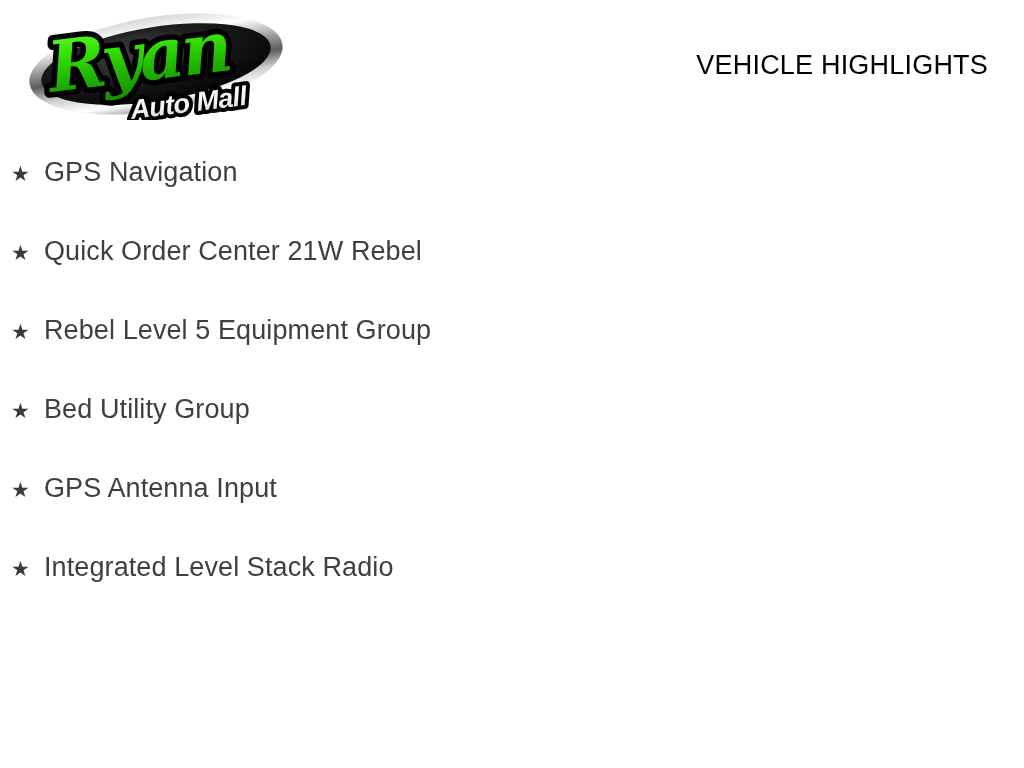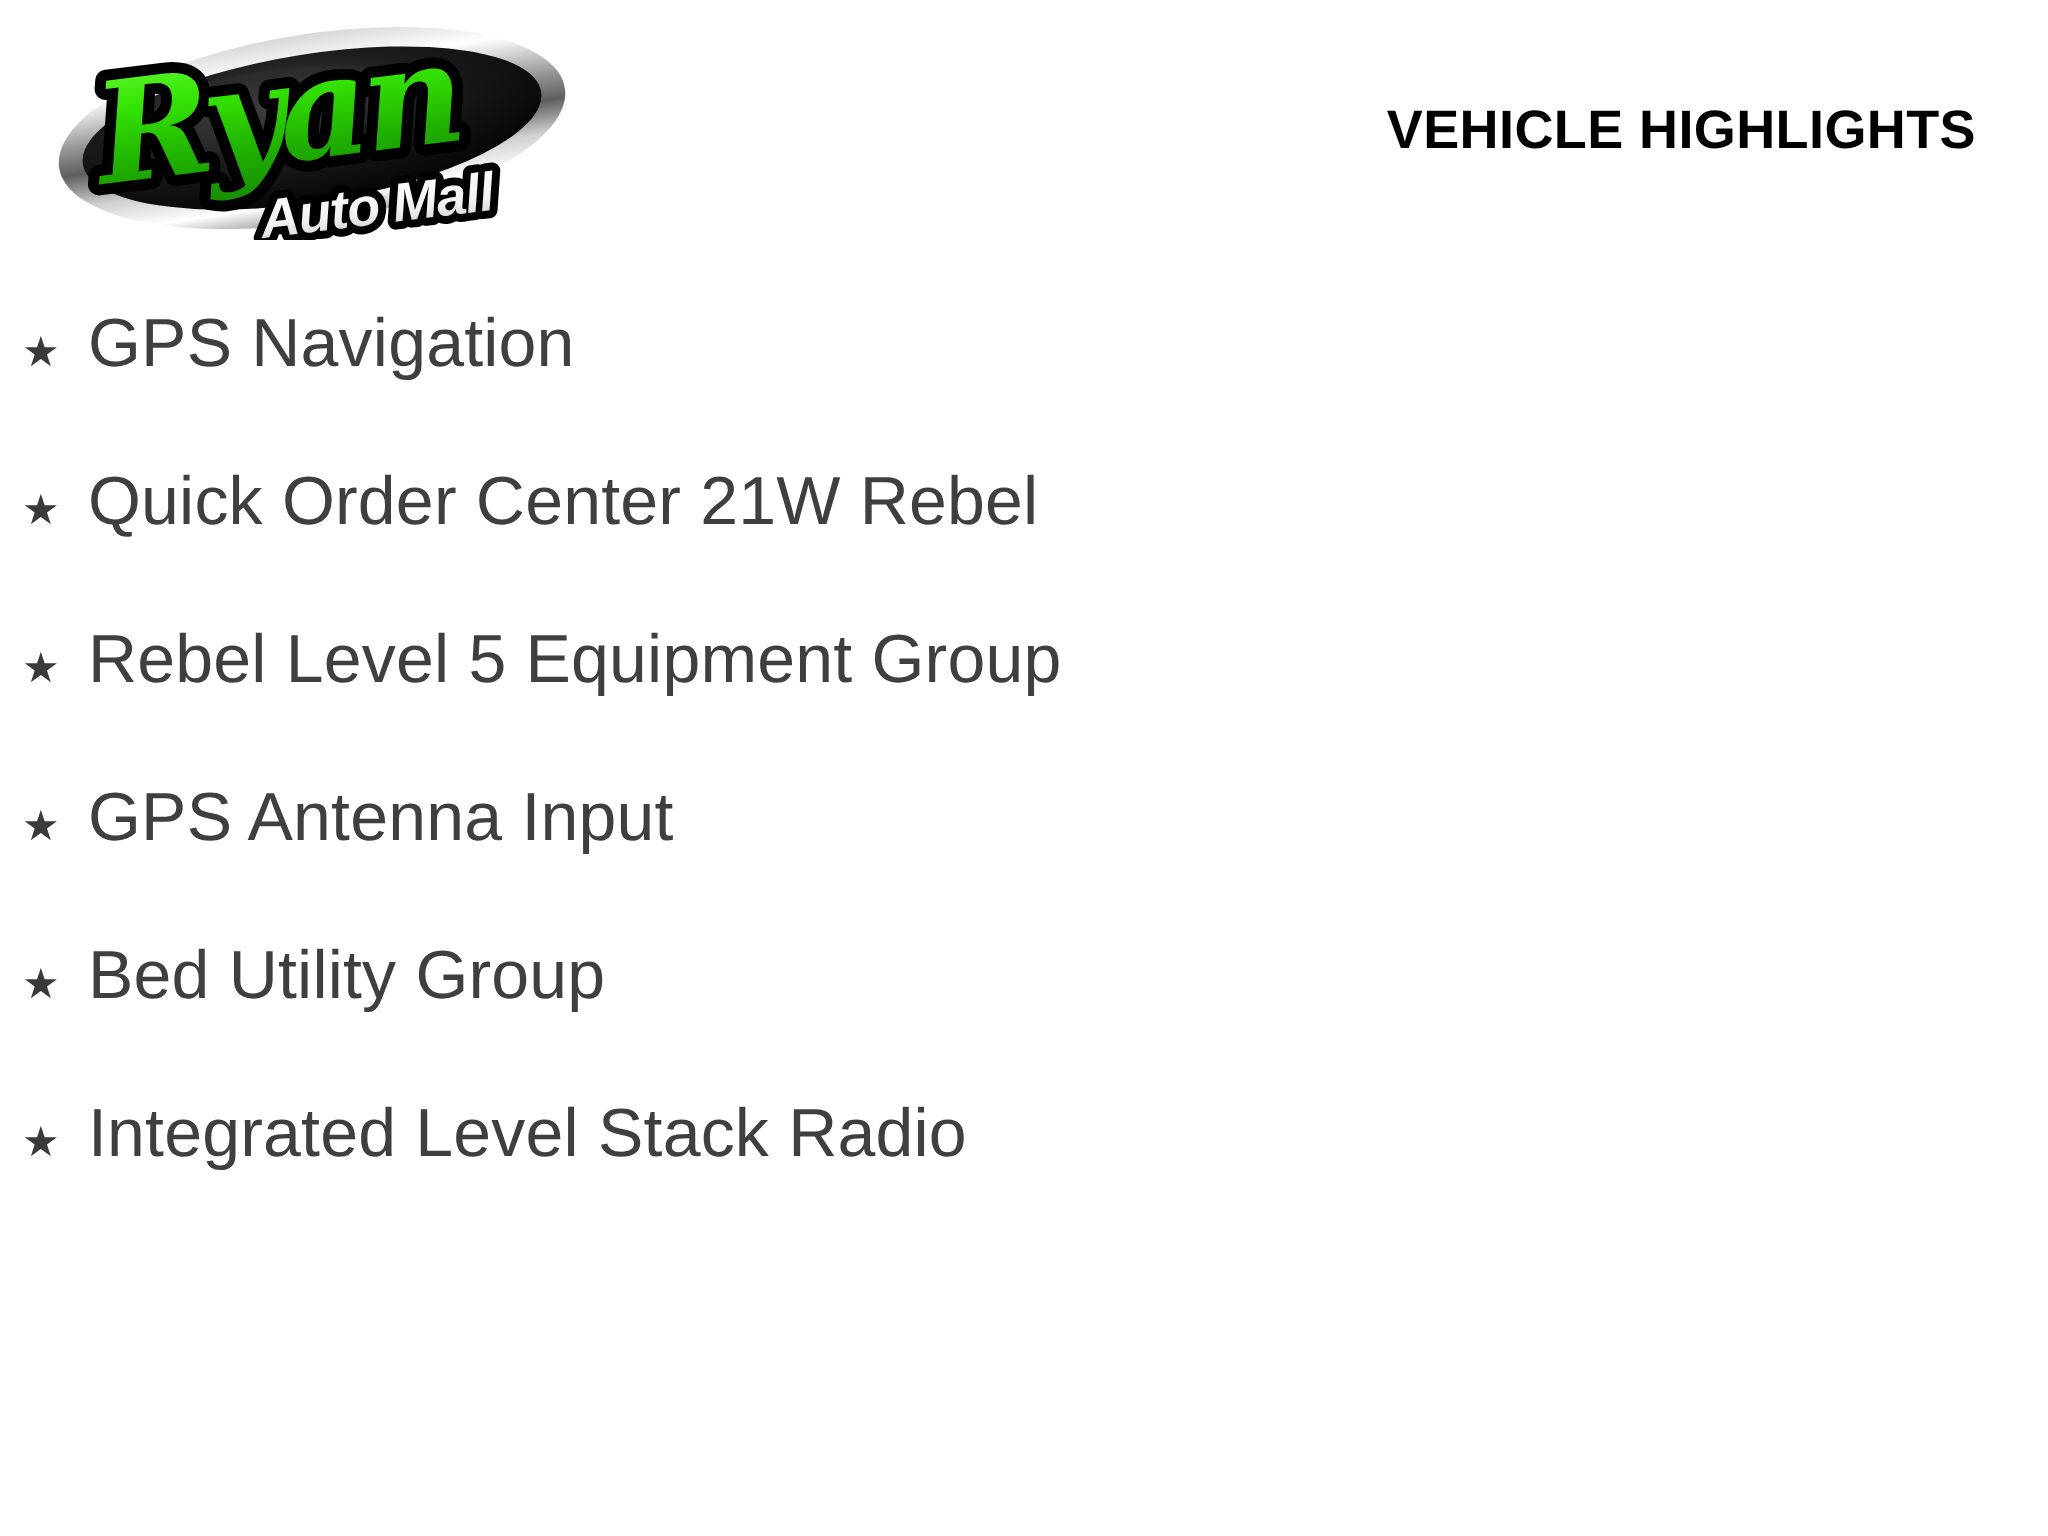--- a/index.html
+++ b/index.html
@@ -34,21 +34,21 @@
     height: 112px;
   }
   .logo-svg { display: block; width: 276px; height: 112px; }
 
   
   .page-title {
     position: absolute;
     right: 36px;
     top: 50px;
     font-size: 27px;
-    font-weight: bold;
+    font-weight: normal;
     color: #000000;
     letter-spacing: 0.2px;
     white-space: nowrap;
     text-align: right;
   }
 
   
   .highlights-list {
     position: absolute;
     left: 0;
@@ -68,21 +68,21 @@
   .bullet-star {
     display: inline-block;
     width: 33px;
     font-size: 21px;
     color: #3a3a3a;
     vertical-align: baseline;
     line-height: 44px;
   }
   .highlight-label {
     display: inline-block;
-    font-size: 34px;
+    font-size: 27px;
     color: #3f3f3f;
     vertical-align: baseline;
     line-height: 44px;
     letter-spacing: 0.1px;
   }
 </style>
 </head>
 <body style="background: rgb(255, 255, 255);">
 
 <div class="header">
@@ -135,16 +135,16 @@
     </svg>
   </div>
 
   <div class="page-title">VEHICLE HIGHLIGHTS</div>
 </div>
 
 <ul class="highlights-list" id="highlights-list">
     <li class="highlight-item"><span class="bullet-star">★</span><span class="highlight-label">GPS Navigation</span></li>
     <li class="highlight-item"><span class="bullet-star">★</span><span class="highlight-label">Quick Order Center 21W Rebel</span></li>
     <li class="highlight-item"><span class="bullet-star">★</span><span class="highlight-label">Rebel Level 5 Equipment Group</span></li>
+    <li class="highlight-item"><span class="bullet-star">★</span><span class="highlight-label">Bed Utility Group</span></li>
     <li class="highlight-item"><span class="bullet-star">★</span><span class="highlight-label">GPS Antenna Input</span></li>
-    <li class="highlight-item"><span class="bullet-star">★</span><span class="highlight-label">Bed Utility Group</span></li>
     <li class="highlight-item"><span class="bullet-star">★</span><span class="highlight-label">Integrated Level Stack Radio</span></li>
   </ul>
 
 </body></html>

